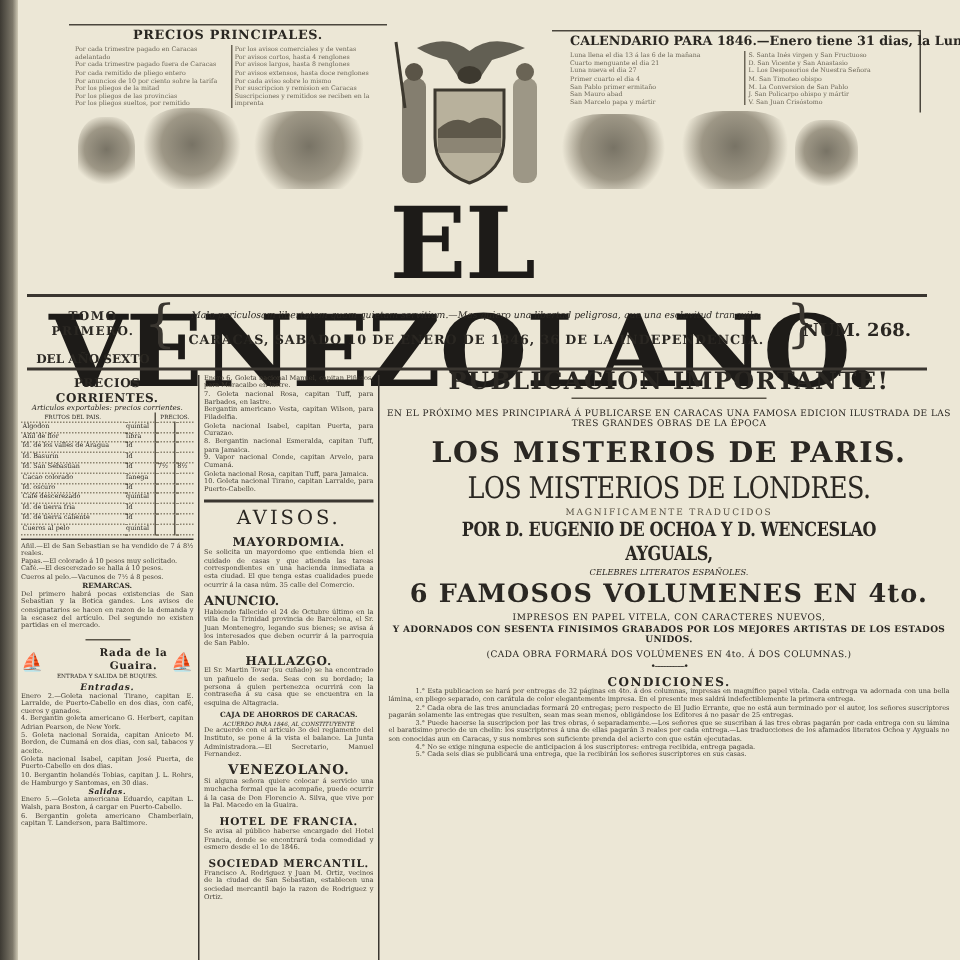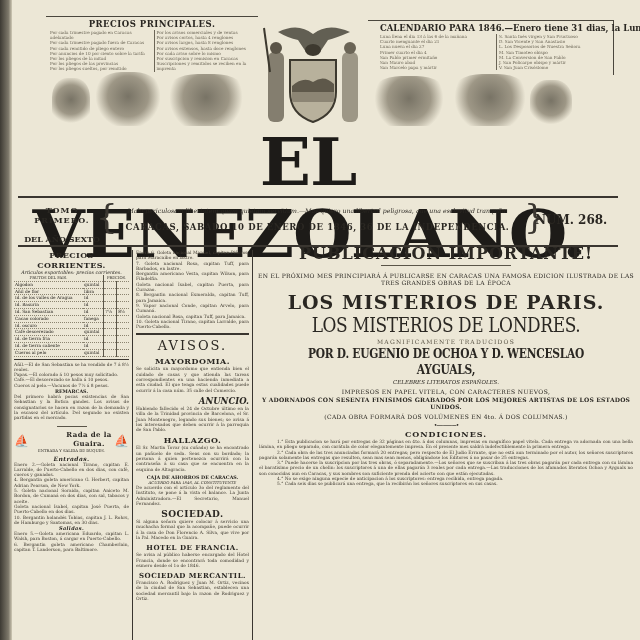--- a/index.html
+++ b/index.html
@@ -24,21 +24,21 @@
   .motto{position:absolute;left:110px;top:207px;width:415px;text-align:center;font-size:6.2px;font-style:italic;}
   .dateline{position:absolute;left:110px;top:222px;width:415px;text-align:center;font-weight:bold;font-size:8.5px;letter-spacing:.6px;}
   .num{position:absolute;left:535px;top:213px;width:85px;font-weight:bold;font-size:12px;}
   .brace{position:absolute;font-size:34px;line-height:34px;color:#3a3630;font-family:"DejaVu Serif",serif;}
   
   .col{position:absolute;top:250px;}
   .col-h{text-align:center;font-weight:bold;font-size:8px;letter-spacing:.4px;}
   .col-sub{text-align:center;font-style:italic;font-size:4.8px;}
   .p{font-size:4.4px;line-height:5.3px;text-align:justify;color:#403b31;}
   .sect-h{text-align:center;font-weight:bold;font-size:13px;margin-top:3px;letter-spacing:.5px;}
-  .sect-h2{text-align:right;font-weight:bold;font-size:8.5px;font-style:italic;}
+  .sect-h2{text-align:left;font-weight:bold;font-size:8.5px;}
   .tbl{width:100%;border-collapse:collapse;font-size:4.3px;line-height:5.8px;}
   .tbl td{border-bottom:1px dotted #8b8470;padding:0 1px;}
   .tbl td.r{border-left:1px solid #5a5548;}
   
   .ad{position:absolute;left:255px;top:247px;width:382px;text-align:center;}
   .ad .h1{font-weight:bold;font-size:16px;letter-spacing:1px;line-height:14px;}
   .ad .h2{font-weight:bold;font-size:11px;letter-spacing:2px;line-height:13px;}
   .ad .intro{font-size:6px;line-height:7px;letter-spacing:.3px;margin-top:6px;}
   .ad .paris{font-weight:bold;font-size:19px;letter-spacing:1px;margin-top:5px;line-height:22px;}
   .ad .londres{font-size:20px;line-height:24px;transform:scaleX(.85);letter-spacing:-.5px;}
@@ -266,37 +266,38 @@
   <div class="sect-h" style="font-weight:normal;letter-spacing:2px;">AVISOS.</div>
   <div class="sect-h" style="font-size:8px;">MAYORDOMIA.</div>
   <div class="p">Se solicita un mayordomo que entienda bien el cuidado de casas y que atienda las tareas correspondientes en una hacienda inmediata a esta ciudad. El que tenga estas cualidades puede ocurrir á la casa núm. 35 calle del Comercio.</div>
   <div class="sect-h2" style="margin-top:3px;">ANUNCIO.</div>
   <div class="p">Habiendo fallecido el 24 de Octubre último en la villa de la Trinidad provincia de Barcelona, el Sr. Juan Montenegro, legando sus bienes; se avisa á los interesados que deben ocurrir á la parroquia de San Pablo.</div>
   <div class="sect-h" style="font-size:8px;">HALLAZGO.</div>
   <div class="p">El Sr. Martin Tovar (su cuñado) se ha encontrado un pañuelo de seda. Seas con su bordado; la persona á quien pertenezca ocurrirá con la contraseña á su casa que se encuentra en la esquina de Altagracia.</div>
   <div class="col-sub" style="font-style:normal;font-weight:bold;margin-top:2px;">CAJA DE AHORROS DE CARACAS.</div>
   <div class="col-sub" style="font-size:3.8px;">ACUERDO PARA 1846, AL CONSTITUYENTE</div>
   <div class="p">De acuerdo con el artículo 3o del reglamento del Instituto, se pone á la vista el balance. La Junta Administradora.—El Secretario, Manuel Fernandez.</div>
-  <div class="sect-h" style="font-size:9px;">SOCIEDAD.</div>
+  <div class="sect-h" style="font-size:9px;">VENEZOLANO.</div>
   <div class="p">Si alguna señora quiere colocar á servicio una muchacha formal que la acompañe, puede ocurrir á la casa de Don Florencio A. Silva, que vive por la Pal. Macedo en la Guaira.</div>
   <div class="sect-h" style="font-size:7px;">HOTEL DE FRANCIA.</div>
   <div class="p">Se avisa al público haberse encargado del Hotel Francia, donde se encontrará toda comodidad y esmero desde el 1o de 1846.</div>
   <div class="sect-h" style="font-size:7px;">SOCIEDAD MERCANTIL.</div>
   <div class="p">Francisco A. Rodriguez y Juan M. Ortiz, vecinos de la ciudad de San Sebastian, establecen una sociedad mercantil bajo la razon de Rodriguez y Ortiz.</div>
 </div>
 
 <div class="ad">
   <div class="h1">PUBLICACION IMPORTANTE!</div>
   <div class="shortrule"></div>
   <div class="intro">EN EL PRÓXIMO MES PRINCIPIARÁ Á PUBLICARSE EN CARACAS UNA FAMOSA EDICION ILUSTRADA DE LAS TRES GRANDES OBRAS DE LA ÉPOCA</div>
   <div class="paris">LOS MISTERIOS DE PARIS.</div>
   <div class="londres">LOS MISTERIOS DE LONDRES.</div>
   <div class="trad">MAGNIFICAMENTE TRADUCIDOS</div>
   <div class="por">POR D. EUGENIO DE OCHOA Y D. WENCESLAO AYGUALS,</div>
   <div class="celeb">CELEBRES LITERATOS ESPAÑOLES.</div>
+  <div class="vols">6 FAMOSOS VOLUMENES EN 4to.</div>
   <div class="imp">IMPRESOS EN PAPEL VITELA, CON CARACTERES NUEVOS,</div>
   <div class="adorn">Y ADORNADOS CON SESENTA FINISIMOS GRABADOS POR LOS MEJORES ARTISTAS DE LOS ESTADOS UNIDOS.</div>
   <div class="cada">(CADA OBRA FORMARÁ DOS VOLÚMENES EN 4to. Á DOS COLUMNAS.)</div>
   <div class="orn">•-------------------•</div>
   <div class="cond">CONDICIONES.</div>
   <div class="p">1.° Esta publicacion se hará por entregas de 32 páginas en 4to. á dos columnas, impresas en magnífico papel vitela. Cada entrega va adornada con una bella lámina, en pliego separado, con carátula de color elegantemente impresa. En el presente mes saldrá indefectiblemente la primera entrega.</div>
   <div class="p">2.° Cada obra de las tres anunciadas formará 20 entregas; pero respecto de El Judio Errante, que no está aun terminado por el autor, los señores suscriptores pagarán solamente las entregas que resulten, sean mas sean menos, obligándose los Editores á no pasar de 25 entregas.</div>
   <div class="p">3.° Puede hacerse la suscripcion por las tres obras, ó separadamente.—Los señores que se suscriban á las tres obras pagarán por cada entrega con su lámina el baratisimo precio de un chelin: los suscriptores á una de ellas pagarán 3 reales por cada entrega.—Las traducciones de los afamados literatos Ochoa y Ayguals no son conocidas aun en Caracas, y sus nombres son suficiente prenda del acierto con que están ejecutadas.</div>
   <div class="p">4.° No se exige ninguna especie de anticipacion á los suscriptores: entrega recibida, entrega pagada.</div>
   <div class="p">5.° Cada seis dias se publicará una entrega, que la recibirán los señores suscriptores en sus casas.</div>

